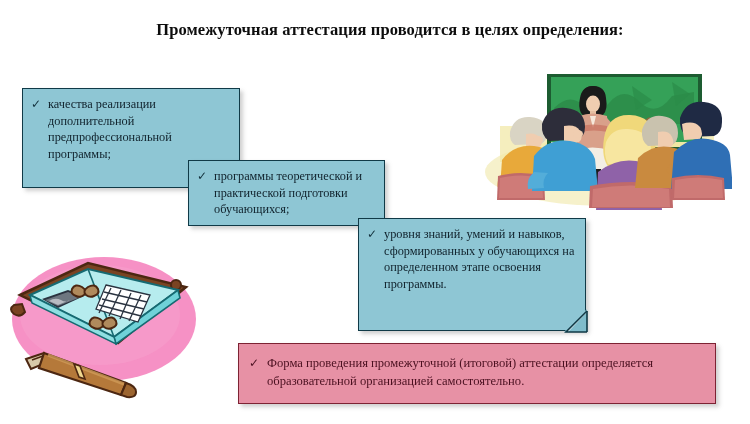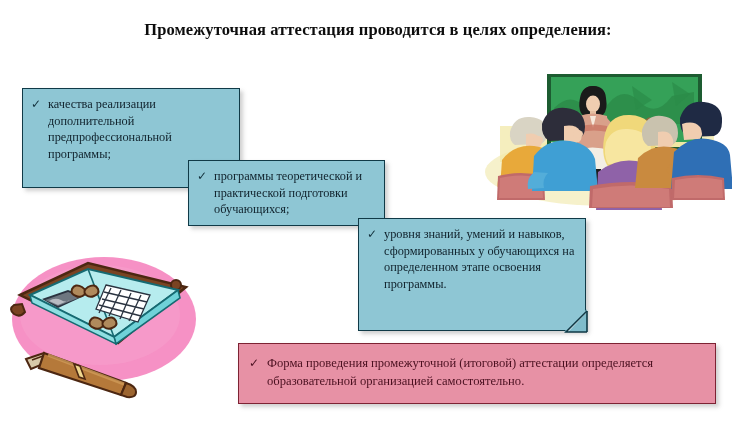--- a/index.html
+++ b/index.html
@@ -13,21 +13,21 @@
     width: 750px;
     height: 424px;
     background: #ffffff;
     overflow: hidden;
     font-family: "Liberation Serif", "DejaVu Serif", serif;
   }
 
   
   #slide-title {
     position: absolute;
-    left: 88px;
+    left: 100px;
     top: 20px;
     width: 580px;
     text-align: center;
     font-family: "Liberation Serif", "DejaVu Serif", serif;
     font-weight: bold;
     font-size: 16.5px;
     letter-spacing: 0.1px;
     color: #0d0d0d;
     white-space: nowrap;
   }

